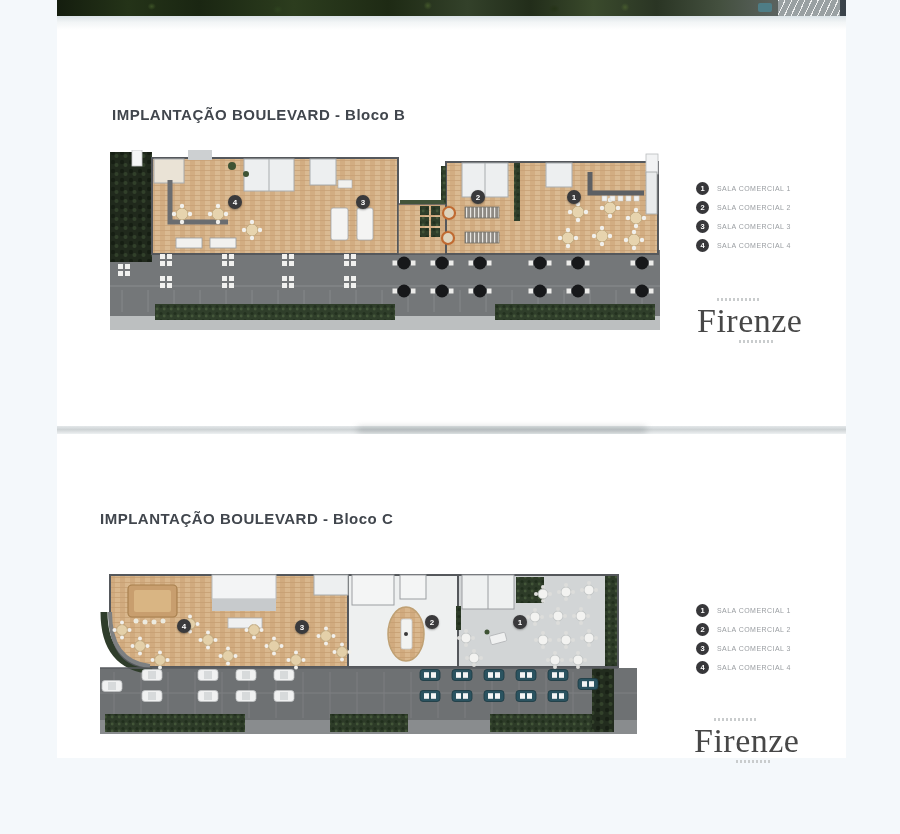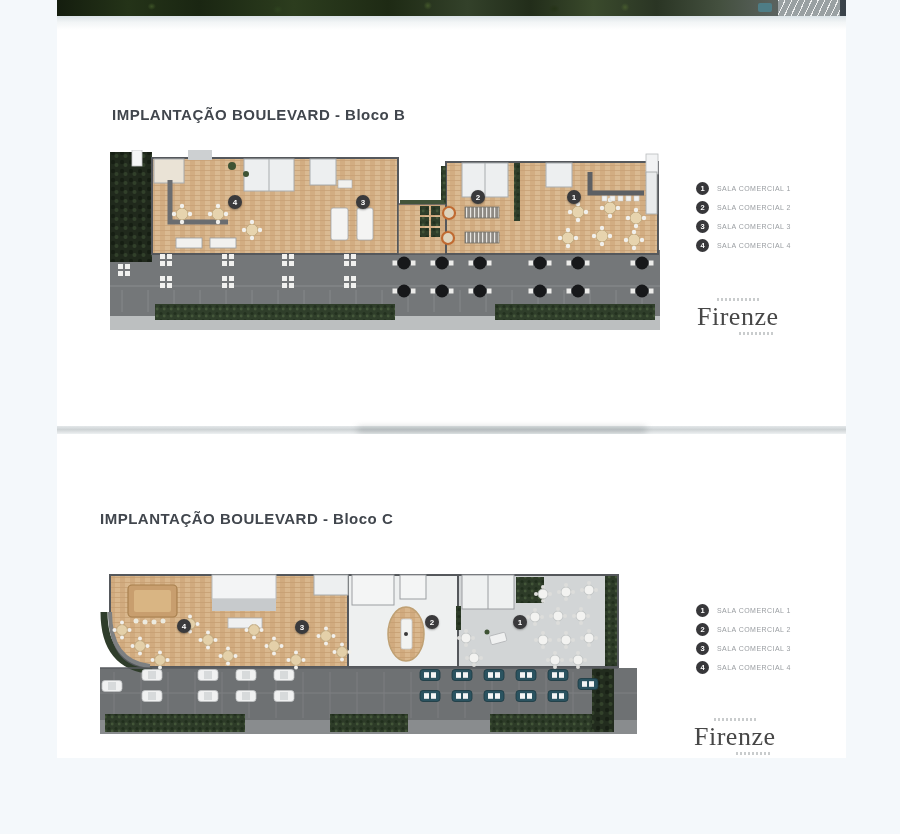--- a/index.html
+++ b/index.html
@@ -48,21 +48,21 @@
   .card-c .legend{top:170px;}
   .legend-item{display:flex;align-items:center;margin-bottom:6px;}
   .legend-num{width:13px;height:13px;border-radius:50%;background:#37373a;color:#fff;
         font-size:7.5px;font-weight:bold;display:flex;align-items:center;justify-content:center;
         flex:0 0 13px;}
   .legend-label{margin-left:8px;font-size:7px;color:#999da1;letter-spacing:.45px;}
   
   .logo{position:absolute;width:86px;}
   .card-b .logo{left:640px;top:268px;}
   .card-c .logo{left:637px;top:284px;}
-  .logo-word{font-family:"Liberation Serif",serif;font-size:26px;line-height:1;
+  .logo-word{font-family:"Liberation Serif",serif;font-size:34px;line-height:1;
         color:#474747;letter-spacing:.5px;}
   .logo-micro{height:3px;background:repeating-linear-gradient(90deg,#c9cccd 0 2px,transparent 2px 4px);}
   .logo-micro.top{width:42px;margin:0 0 3px 20px;}
   .logo-micro.bottom{width:36px;margin:2px 0 0 42px;}
 </style>
 </head>
 <body>
 
 <div class="page">
 

